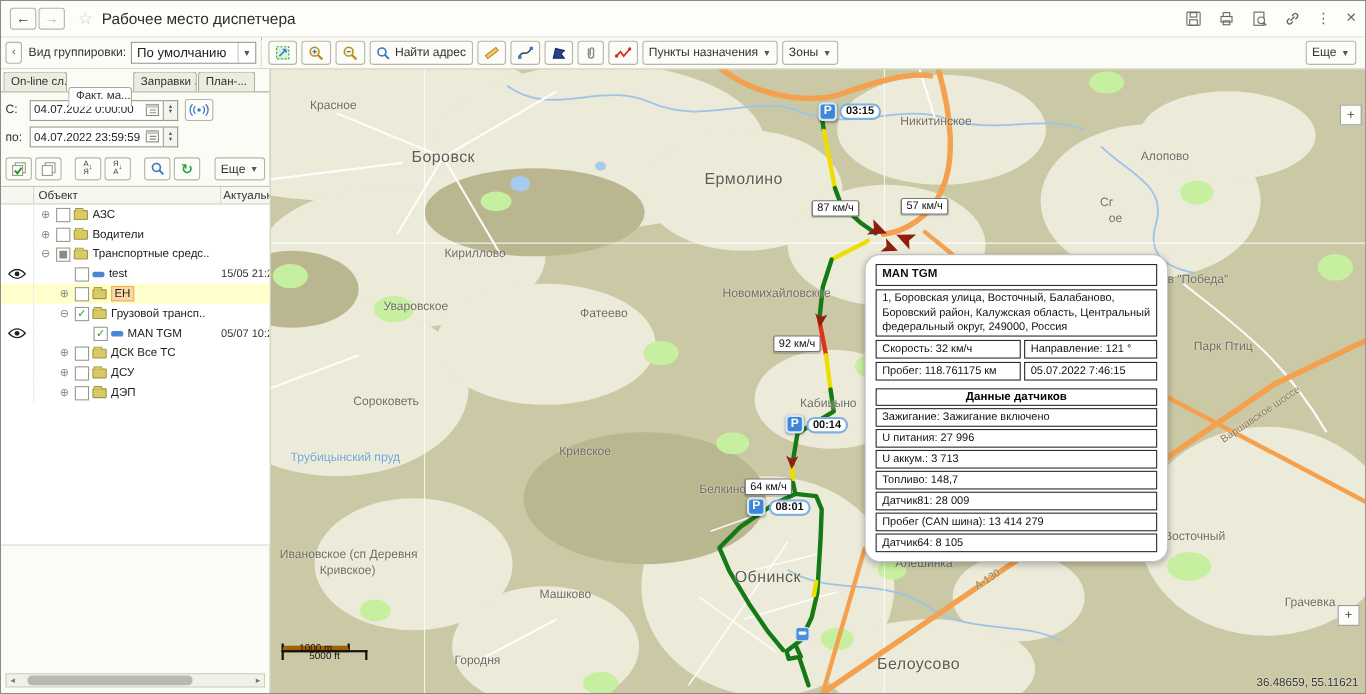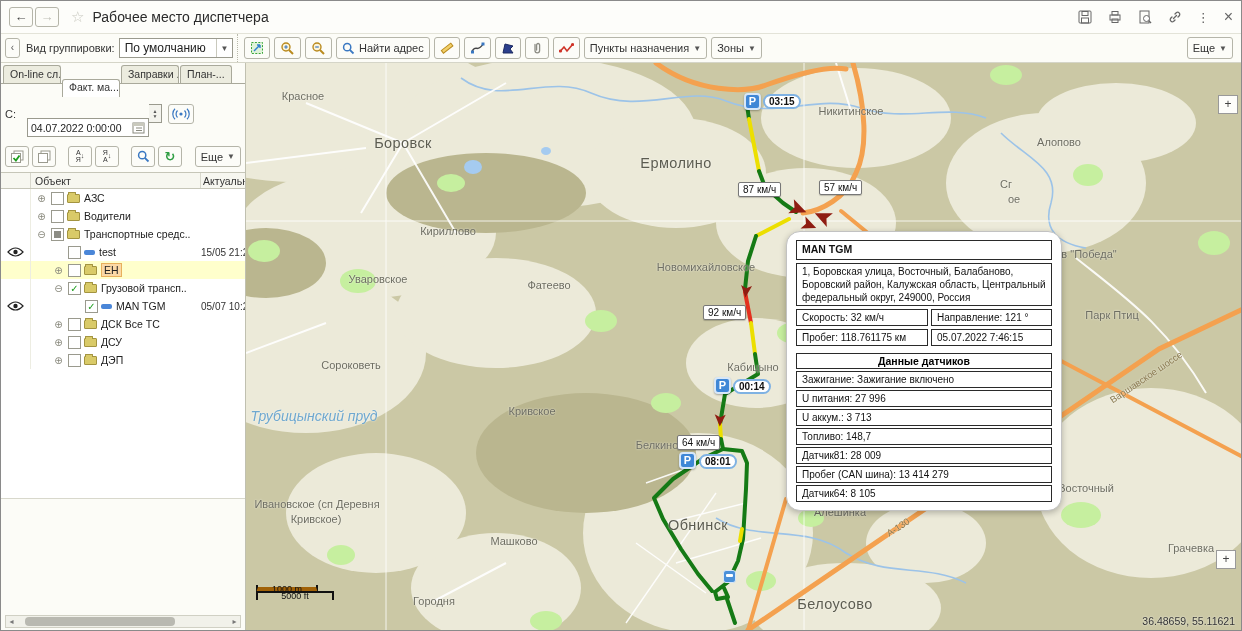--- a/index.html
+++ b/index.html
@@ -32,21 +32,21 @@
   .more-right { margin-left:auto; margin-right:4px; }
 
   
   .side { position:absolute; left:0; top:62px; width:245px; bottom:0; background:#fcfcf7; border-right:1px solid #c0c0b0; }
   .tabs { display:flex; height:21px; padding-top:2px; padding-left:2px; gap:1px; border-bottom:1px solid #a9a99b; }
   .tab { font-size:10.5px; color:#333; background:#ececdf; border:1px solid #a9a99b; border-bottom:none; border-radius:3px 3px 0 0; padding:2px 6px 0 6px; white-space:nowrap; overflow:hidden; max-width:58px; }
   .tab.active { background:#fff; position:relative; top:14px; padding-top:1px; }
   .dates { padding:6px 4px 2px 4px; }
   .drow { display:flex; align-items:center; margin-bottom:5px; }
   .dlab { width:22px; font-size:11px; color:#333; }
-  .dinput { display:flex; align-items:center; width:122px; height:19px; border:1px solid #9a9a8e; background:#fff;margin-top:28px; }
+  .dinput { display:flex; align-items:center; width:122px; height:19px; border:1px solid #9a9a8e; background:#fff; }
   .dinput .dval { flex:1; font-size:10.5px; color:#222; padding:0 3px; white-space:nowrap; }
   .dinput .cal { width:15px; height:15px; margin-right:1px; }
   .spin { width:13px; height:19px; border:1px solid #9a9a8e; border-left:none; background:#f4f4ee; display:flex; flex-direction:column; align-items:center; justify-content:center; font-size:5px; color:#555; line-height:5px; }
   .sig-btn { width:26px; height:20px; border:1px solid #b5b5a9; border-radius:3px; background:#fcfcf8; margin-left:6px; display:flex; align-items:center; justify-content:center; }
   .btnrow { display:flex; align-items:center; gap:3px; padding:2px 4px 5px 4px; }
   .sqbtn { width:24px; height:21px; border:1px solid #b5b5a9; border-radius:3px; background:#fcfcf8; display:inline-flex; align-items:center; justify-content:center; font-size:10px; position:relative; }
   .gap6 { width:6px; }
   .sort-in { font-size:7px; line-height:6.5px; color:#333; text-align:center; }
   .refresh { color:#2f9e44; font-size:13px; font-weight:bold; }
   .more-side { margin-left:auto; height:21px; }
@@ -73,21 +73,21 @@
   .hscroll { margin:116px 4px 0 4px; height:13px; background:#f1f1ea; border:1px solid #d0d0c4; display:flex; align-items:center; }
   .hs-ar { width:11px; font-size:8px; color:#777; text-align:center; }
   .hs-track { flex:1; height:9px; position:relative; }
   .hs-thumb { position:absolute; left:8px; top:0; width:150px; height:9px; background:#b9b9b1; border-radius:4px; }
 
   
   .map { position:absolute; left:245px; top:62px; right:0; bottom:0; background:#cbc8a5; overflow:hidden; }
   .map svg.base { position:absolute; left:0; top:0; }
   .mlabel { position:absolute; transform:translate(-50%,-50%); font-size:11px; color:#6e6e62; white-space:nowrap; text-shadow:0 0 2px rgba(255,255,255,.8); }
   .mlabel.city { font-size:14.5px; color:#5c5c50; letter-spacing:.4px; }
-  .mlabel.water { font-size:14px; font-style:italic; color:#6fa8cf; }
+  .mlabel.water { font-size:11px; color:#6fa8cf; }
   .mlabel.road { font-size:9.5px; color:#8a7a50; }
   .speed-label { position:absolute; background:#fff; border:1px solid #777; border-radius:2px; font-size:10px; color:#111; padding:0 4px; line-height:13px; white-space:nowrap; box-shadow:0 1px 1px rgba(0,0,0,.2); }
   .pmark { position:absolute; width:17px; height:17px; background:#3f87d6; border:2px solid #d7e7f8; border-radius:4px; color:#fff; font-size:11px; font-weight:bold; text-align:center; line-height:13px; box-shadow:0 1px 2px rgba(0,0,0,.3); }
   .pchip { position:absolute; height:15px; background:#fff; border:2px solid #7fb2e3; border-radius:8px; font-size:10px; font-weight:bold; color:#111; line-height:11px; padding:0 4px; white-space:nowrap; }
   .busmark { position:absolute; width:13px; height:13px; background:#4a90d9; border:1px solid #d7e7f8; border-radius:3px; }
   .busmark::after { content:""; position:absolute; left:2px; top:3px; width:7px; height:3px; background:#fff; border-radius:1px; }
 
   .zoomplus { position:absolute; width:20px; height:19px; background:#fdfdfa; border:1px solid #999; font-size:12px; color:#444; text-align:center; line-height:17px; }
 
   .scalebar { position:absolute; left:10px; top:522px; font-size:9px; color:#111; }
@@ -256,20 +256,38 @@
         <div class="spin">
             <span>▲</span>
             <span>▼</span>
           </div>
         <div class="sig-btn">
           <svg width="18" height="12" viewBox="0 0 18 12">
               <circle cx="9" cy="6" r="1.6" fill="#3a78c2"></circle>
               <path d="M5.5 2.5 a5 5 0 0 0 0 7 M12.5 2.5 a5 5 0 0 1 0 7 M3 0.8 a7.2 7.2 0 0 0 0 10.4 M15 0.8 a7.2 7.2 0 0 1 0 10.4" fill="none" stroke="#3a78c2" stroke-width="1.2"></path>
             </svg>
         </div>
+      </div>
+      <div class="drow">
+        <span class="dlab">по:</span>
+        <div class="dinput">
+          <span class="dval">04.07.2022 23:59:59</span>
+          <span class="cal">
+            <svg width="13" height="13" viewBox="0 0 13 13">
+                <rect x="1" y="2" width="11" height="10" fill="#fff" stroke="#8a8a7e"></rect>
+                <rect x="1" y="2" width="11" height="3" fill="#c9c9bd"></rect>
+                <line x1="4" y1="7" x2="10" y2="7" stroke="#8a8a7e"></line>
+                <line x1="4" y1="9.5" x2="10" y2="9.5" stroke="#8a8a7e"></line>
+              </svg>
+          </span>
+        </div>
+        <div class="spin">
+            <span>▲</span>
+            <span>▼</span>
+          </div>
       </div>
     </div>
 
     <div class="btnrow">
       <div class="sqbtn">
         <svg width="15" height="14" viewBox="0 0 15 14">
             <rect x="4" y="1" width="9" height="9" fill="#fff" stroke="#9a9a8e"></rect>
             <rect x="1.5" y="3.5" width="9" height="9" fill="#fff" stroke="#9a9a8e"></rect>
             <path d="M3.5 8 l2.4 2.6 L9.5 5.5" fill="none" stroke="#1d9e1d" stroke-width="1.8"></path>
           </svg>
@@ -566,21 +584,21 @@
     <div class="coords">36.48659, 55.11621</div>
 
     <div class="busmark" style="left:477px; top:507px;"></div>
   <div class="mlabel " style="left: 57px; top: 33px;">Красное</div>
       <div class="mlabel city" style="left: 157px; top: 80px;">Боровск</div>
       <div class="mlabel city" style="left: 430px; top: 100px;">Ермолино</div>
       <div class="mlabel " style="left: 605px; top: 48px;">Никитинское</div>
       <div class="mlabel " style="left: 813px; top: 79px;">Алопово</div>
       <div class="mlabel " style="left: 760px; top: 121px;">Сг</div>
       <div class="mlabel " style="left: 768px; top: 136px;">ое</div>
-      <div class="mlabel " style="left: 202px; top: 168px;">Кириллово</div>
+      <div class="mlabel " style="left: 186px; top: 168px;">Кириллово</div>
       <div class="mlabel " style="left: 460px; top: 204px;">Новомихайловское</div>
       <div class="mlabel " style="left: 132px; top: 216px;">Уваровское</div>
       <div class="mlabel " style="left: 303px; top: 222px;">Фатеево</div>
       <div class="mlabel " style="left: 843px; top: 191px;">в "Победа"</div>
       <div class="mlabel " style="left: 866px; top: 252px;">Парк Птиц</div>
       <div class="mlabel " style="left: 105px; top: 302px;">Сороковеть</div>
       <div class="mlabel " style="left: 507px; top: 304px;">Кабицыно</div>
       <div class="mlabel " style="left: 286px; top: 348px;">Кривское</div>
       <div class="mlabel " style="left: 411px; top: 382px;">Белкино</div>
       <div class="mlabel water" style="left: 68px; top: 353px;">Трубицынский пруд</div>

